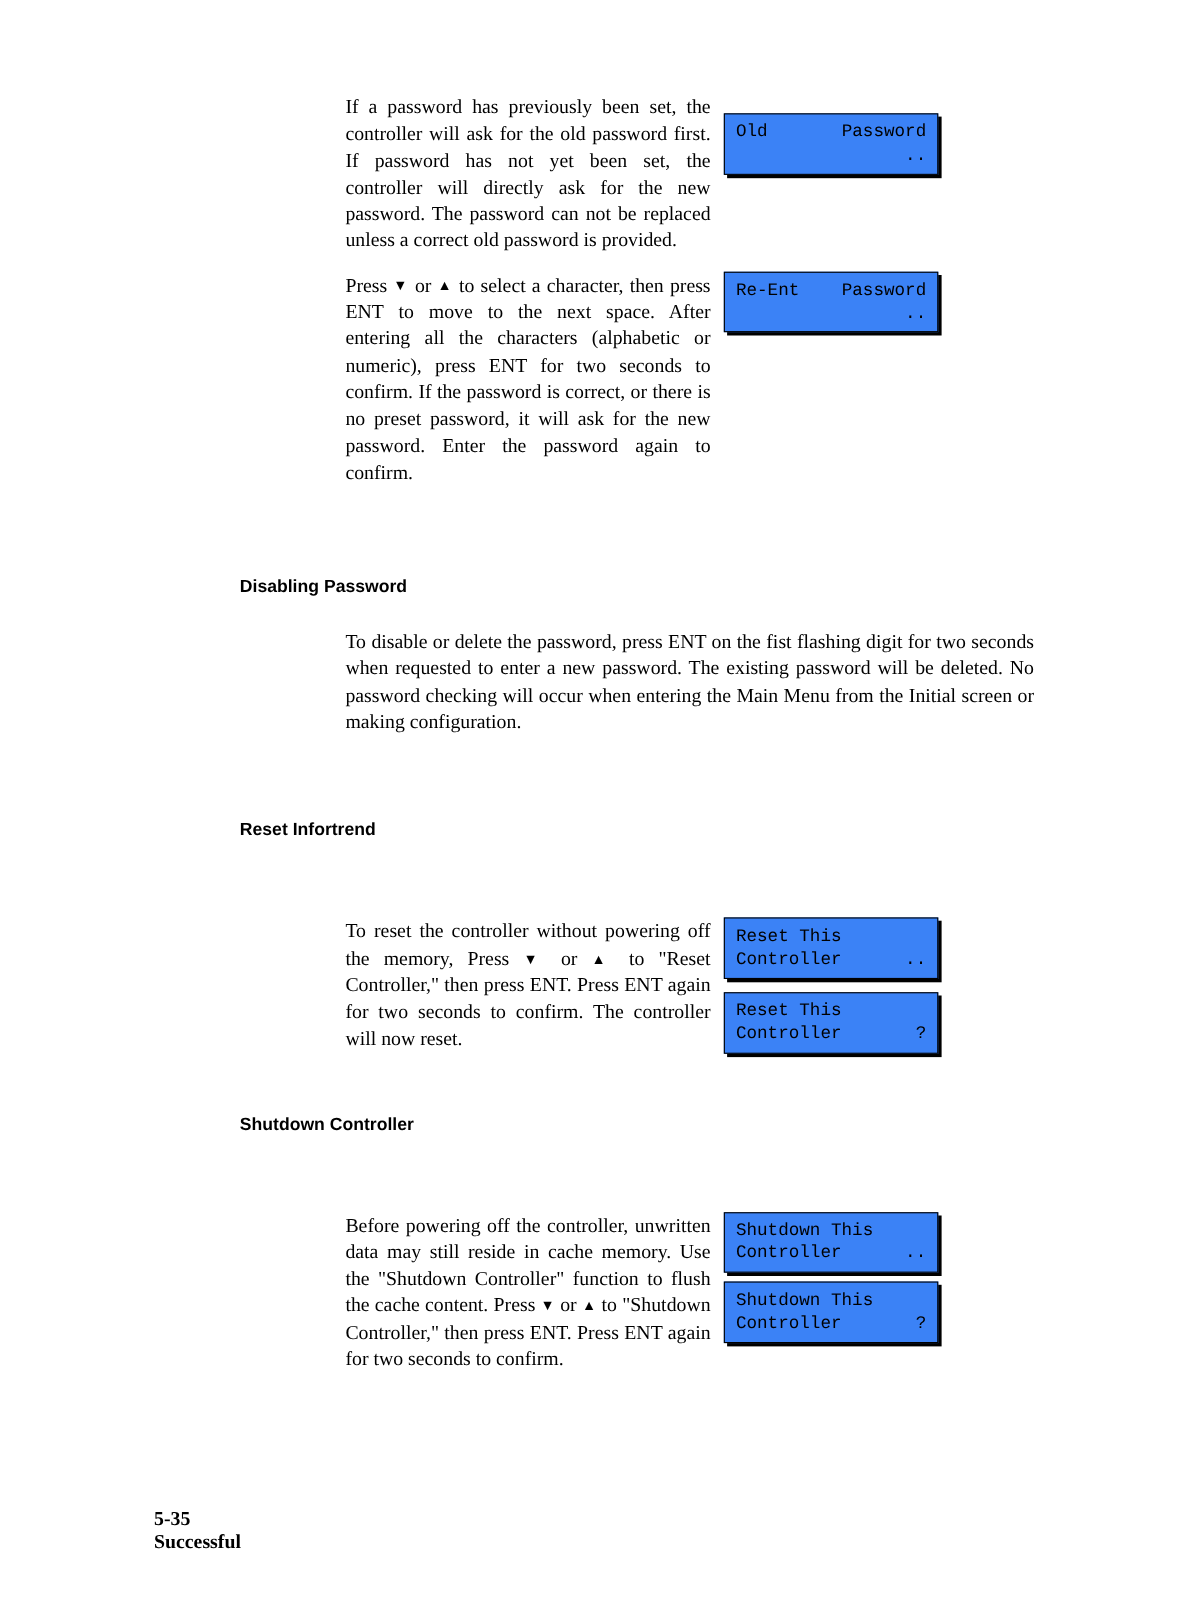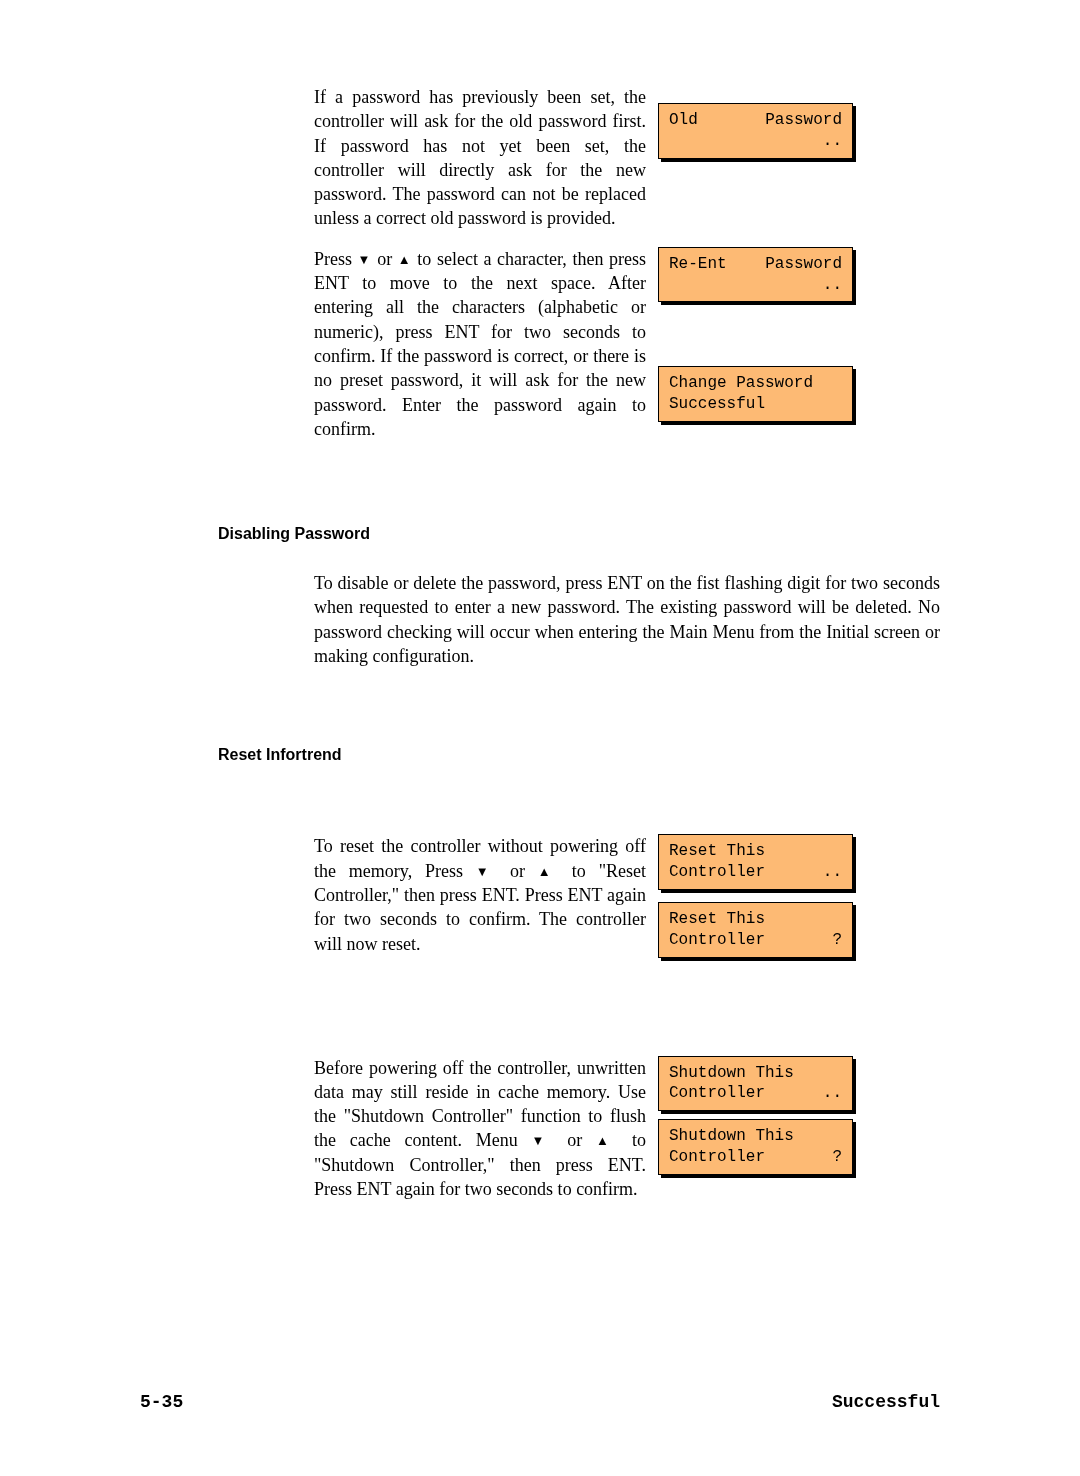--- a/index.html
+++ b/index.html
@@ -30,21 +30,21 @@
   }
   .left-col p {
     margin: 0 0 6px 0;
   }
   .right-col {
     flex: 1;
     padding-left: 12px;
   }
   .lcd {
     width: 195px;
-    background: #fdba74;
+    background: #3b82f6;
     border: 1.5px solid #000;
     box-shadow: 3px 3px 0 #000;
     font-family: "Courier New", Courier, monospace;
     font-size: 16px;
     line-height: 1.3;
     padding: 6px 10px;
     box-sizing: border-box;
     margin-bottom: 20px;
   }
   .lcd .row {
@@ -75,25 +75,26 @@
   }
   .body-text p { margin: 0; }
   .gap-small { height: 10px; }
   .gap-med { height: 42px; }
   .gap-section { height: 78px; }
   .footer {
     position: absolute;
     left: 140px;
     right: 140px;
     bottom: 64px;
-    font-family: Liberation Mono, monospace;
+    font-family: Liberation Serif, serif;
     font-weight: bold;
     font-size: 18px;
     display: flex;
     justify-content: space-between;
+    flex-direction: column;
   }
 </style>
 </head>
 <body>
 
 <div class="page">
 
   <div class="body-indent">
     <div class="two-col">
       <div class="left-col">
@@ -126,24 +127,20 @@
           <div class="row">
             <span>Re-Ent</span>
             <span>Password</span>
           </div>
           <div class="row">
             <span></span>
             <span>..</span>
           </div>
         </div>
         <div style="height:44px;"></div>
-        <div class="lcd">
-          <div class="row single">Change Password</div>
-          <div class="row single">Successful</div>
-        </div>
       </div>
     </div>
   </div>
 
   <div class="gap-section"></div>
 
   <div class="section-title">Disabling Password</div>
   <div class="body-indent body-text">
     <p>To disable or delete the password, press ENT on the fist flashing digit for two seconds when requested to enter a new password.  The existing password will be deleted.  No password checking will occur when entering the Main Menu from the Initial screen or making configuration.</p>
   </div>
@@ -173,26 +170,27 @@
             <span>Controller</span>
             <span> ?</span>
           </div>
         </div>
       </div>
     </div>
   </div>
 
   <div style="height:36px;"></div>
 
+  <div class="section-title">Shutdown Controller</div>
   <div class="gap-med"></div>
   <div class="body-indent">
     <div class="two-col">
       <div class="left-col">
         <p>
-          <span>Before powering off the controller, unwritten data may still reside in cache memory.  Use the "Shutdown Controller" function to flush the cache content.  Menu </span><span class="tri">▼</span><span> or </span><span class="tri">▲</span><span> to "Shutdown Controller," then press ENT.  Press ENT again for two seconds to confirm.</span>
+          <span>Before powering off the controller, unwritten data may still reside in cache memory.  Use the "Shutdown Controller" function to flush the cache content.  Press </span><span class="tri">▼</span><span> or </span><span class="tri">▲</span><span> to "Shutdown Controller," then press ENT.  Press ENT again for two seconds to confirm.</span>
         </p>
       </div>
       <div class="right-col">
         <div class="lcd" style="margin-bottom:8px;">
           <div class="row single">Shutdown This</div>
           <div class="row">
             <span>Controller</span>
             <span>..</span>
           </div>
         </div>

